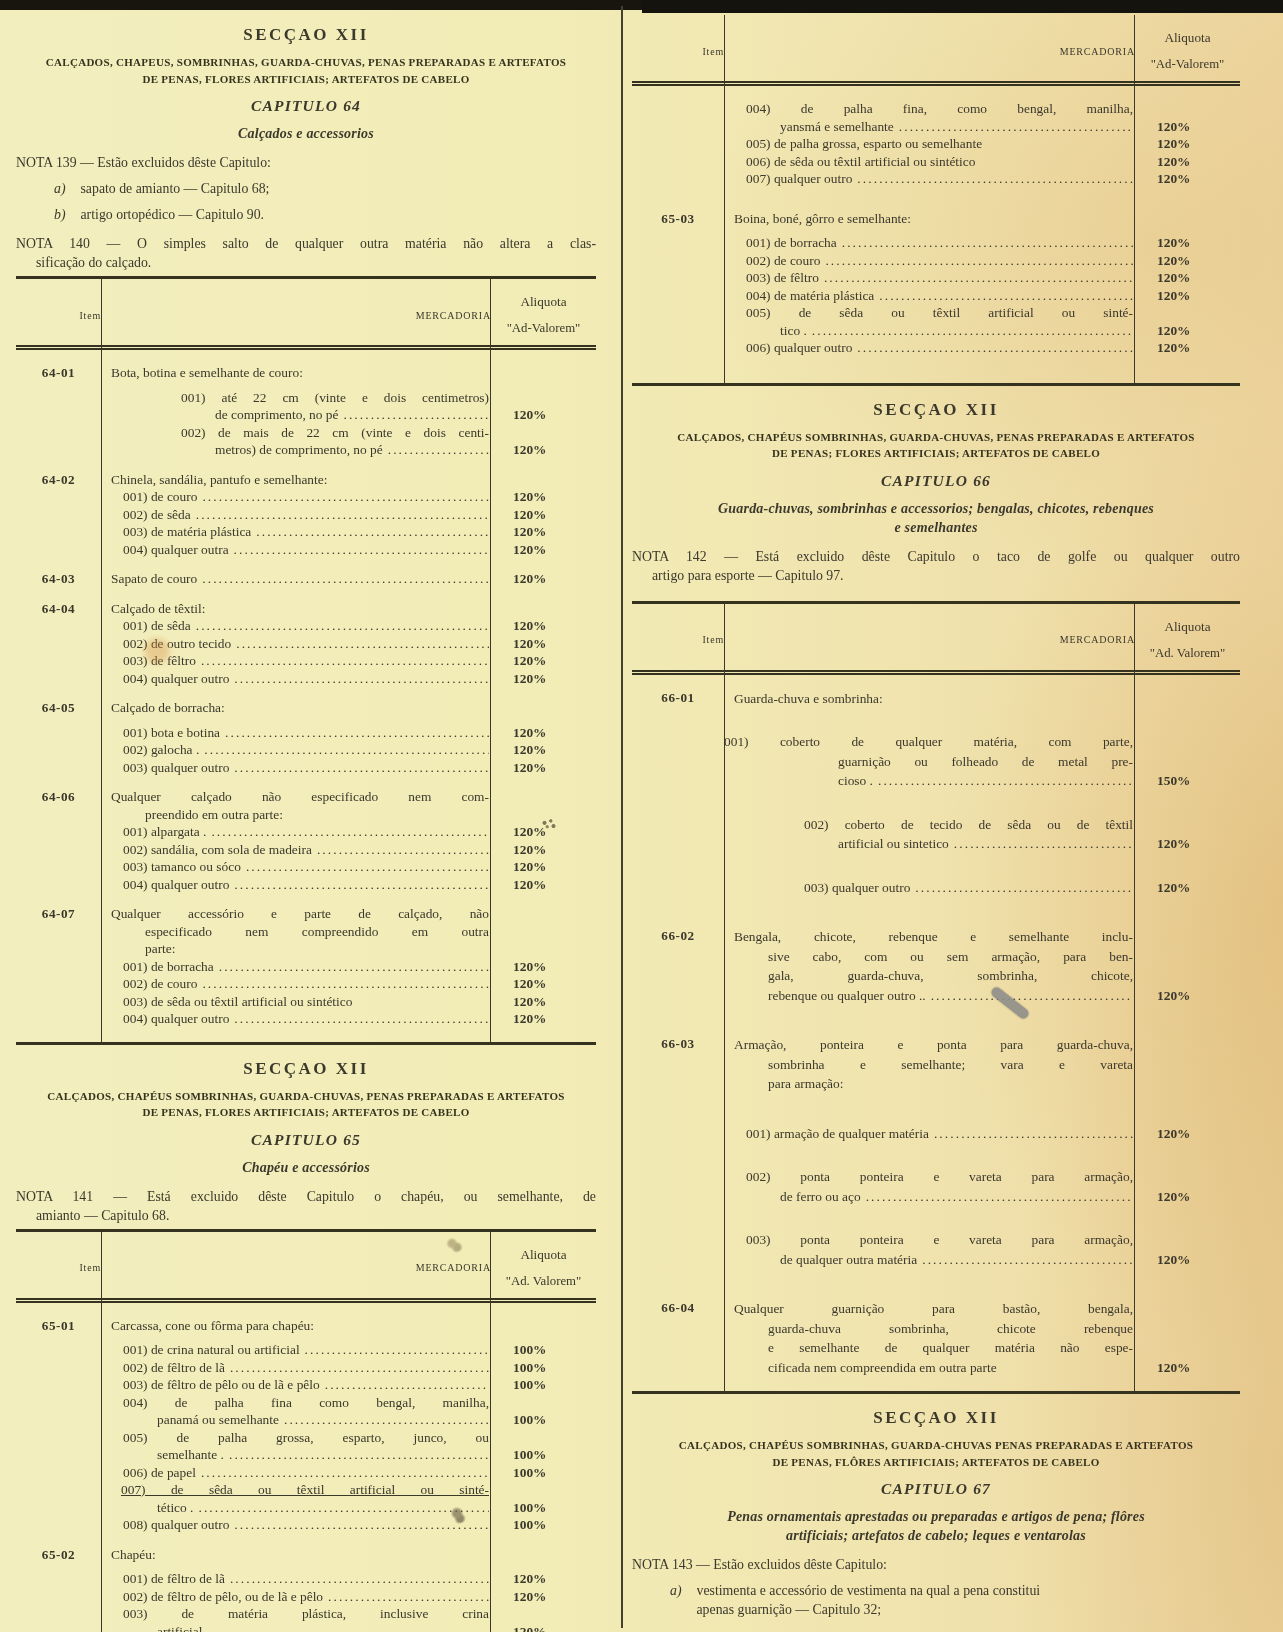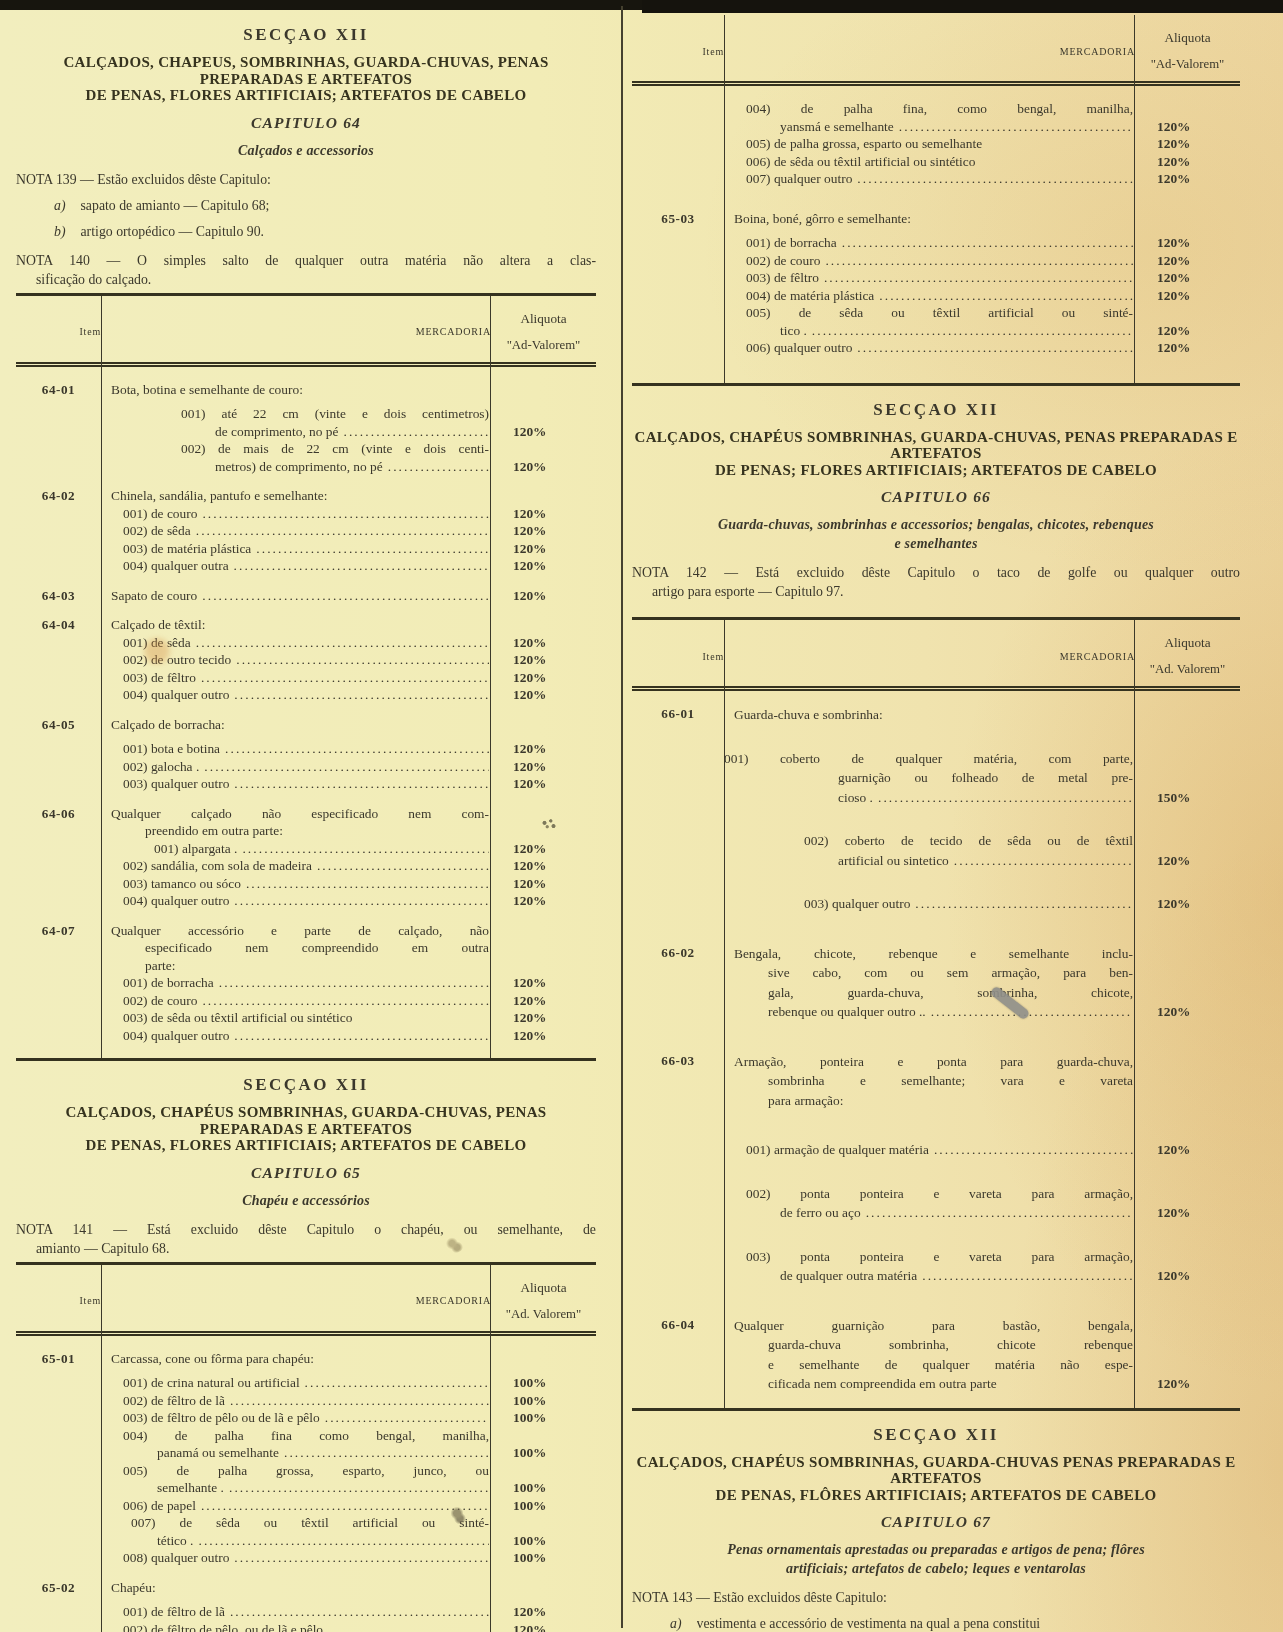--- a/index.html
+++ b/index.html
@@ -16,21 +16,21 @@
   .topbar{position:absolute;top:0;left:0;right:0;height:10px;background:#17150e;}
   .topbar-right{position:absolute;top:0;left:642px;right:0;height:13px;background:#15130d;}
   .colsep{position:absolute;left:621px;top:6px;bottom:4px;width:0;border-left:2px solid #45412f;}
   .col{position:absolute;top:11px;}
   #col-left{left:16px;width:580px;}
   #col-right{left:632px;width:608px;}
 
   
   .section{text-align:center;margin-top:14px;}
   .sec-title{font-size:17px;font-weight:700;letter-spacing:2.5px;}
-  .sec-caps{margin-top:9px;font-size:15px;font-weight:700;line-height:16.5px;letter-spacing:.3px;color:#36331f;}
+  .sec-caps{margin-top:9px;font-size:11px;font-weight:700;line-height:16.5px;letter-spacing:.3px;color:#36331f;}
   .sec-chapter{margin-top:10px;font-style:italic;font-weight:700;font-size:15.5px;letter-spacing:1.2px;}
   .sec-sub{margin-top:9px;font-style:italic;font-weight:700;font-size:14px;line-height:19px;letter-spacing:.2px;}
 
   
   .note{margin-top:10px;font-size:13.8px;line-height:19px;text-align:left;}
   .note .nl{white-space:nowrap;overflow:hidden;}
   .note .nl.jl{text-align:justify;text-align-last:justify;}
   .note .nl.cont{padding-left:20px;}
   .ni{display:flex;gap:15px;padding-left:38px;margin-top:7px;}
   .ni .tag{font-style:italic;flex:0 0 auto;}
@@ -307,21 +307,21 @@
             <div class="c-item">64-06</div>
             <div class="c-merc">
               <div class="mline jl" style="padding-left: 10px;">Qualquer calçado não especificado nem com-</div>
               <div class="mline" style="padding-left: 44px;">preendido em outra parte:</div>
             </div>
             <div class="c-val"></div>
           </div>
           <div class="trow">
             <div class="c-item"></div>
             <div class="c-merc">
-              <div class="mline lead" style="padding-left: 22px; margin-left: 31px;">
+              <div class="mline lead" style="padding-left: 22px;">
                 <span class="ltxt">001) alpargata .</span>
                 <span class="dots">...............................................................................</span>
               </div>
             </div>
             <div class="c-val">120%</div>
           </div>
           <div class="trow">
             <div class="c-item"></div>
             <div class="c-merc">
               <div class="mline lead" style="padding-left: 22px;">
@@ -491,21 +491,21 @@
               <div class="mline lead" style="padding-left: 22px; text-align: right;">
                 <span class="ltxt">006) de papel</span>
                 <span class="dots">...............................................................................</span>
               </div>
             </div>
             <div class="c-val">100%</div>
           </div>
           <div class="trow">
             <div class="c-item"></div>
             <div class="c-merc">
-              <div class="mline jl" style="padding-left: 30px;">007) de sêda ou têxtil artificial ou sinté-</div>
+              <div class="mline jl" style="padding-left: 20px; text-decoration: underline;">007) de sêda ou têxtil artificial ou sinté-</div>
               <div class="mline lead" style="padding-left: 56px;">
                 <span class="ltxt">tético .</span>
                 <span class="dots">...............................................................................</span>
               </div>
             </div>
             <div class="c-val">100%</div>
           </div>
           <div class="trow">
             <div class="c-item"></div>
             <div class="c-merc">

